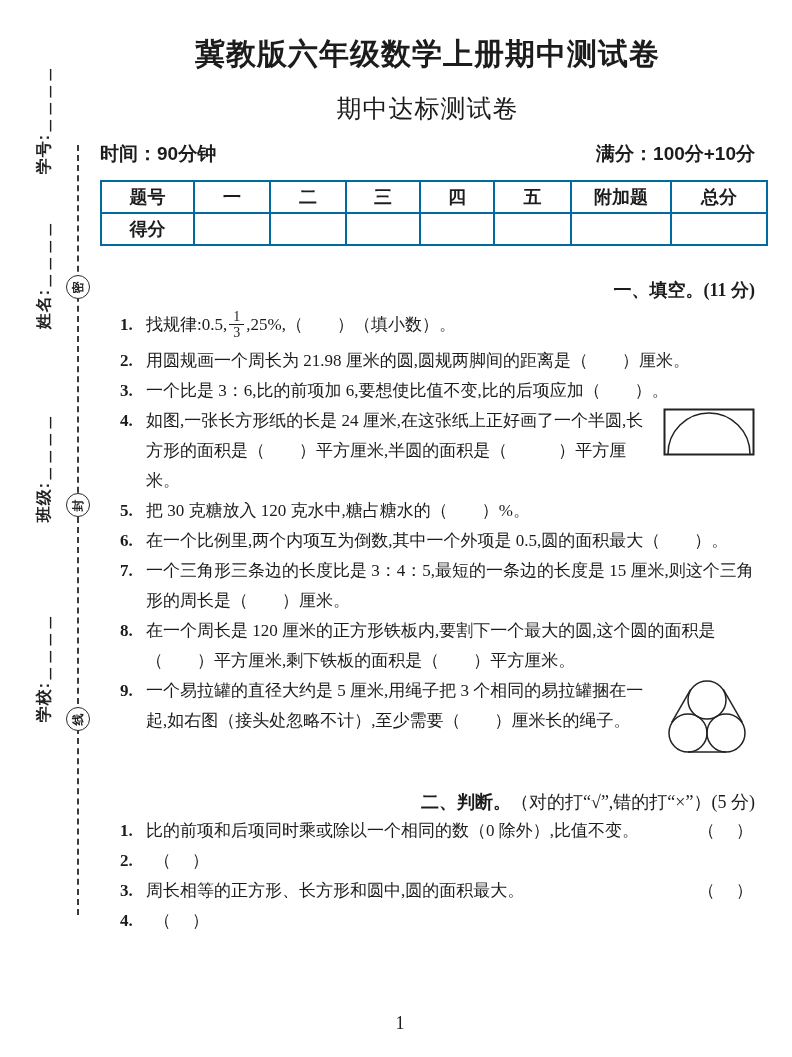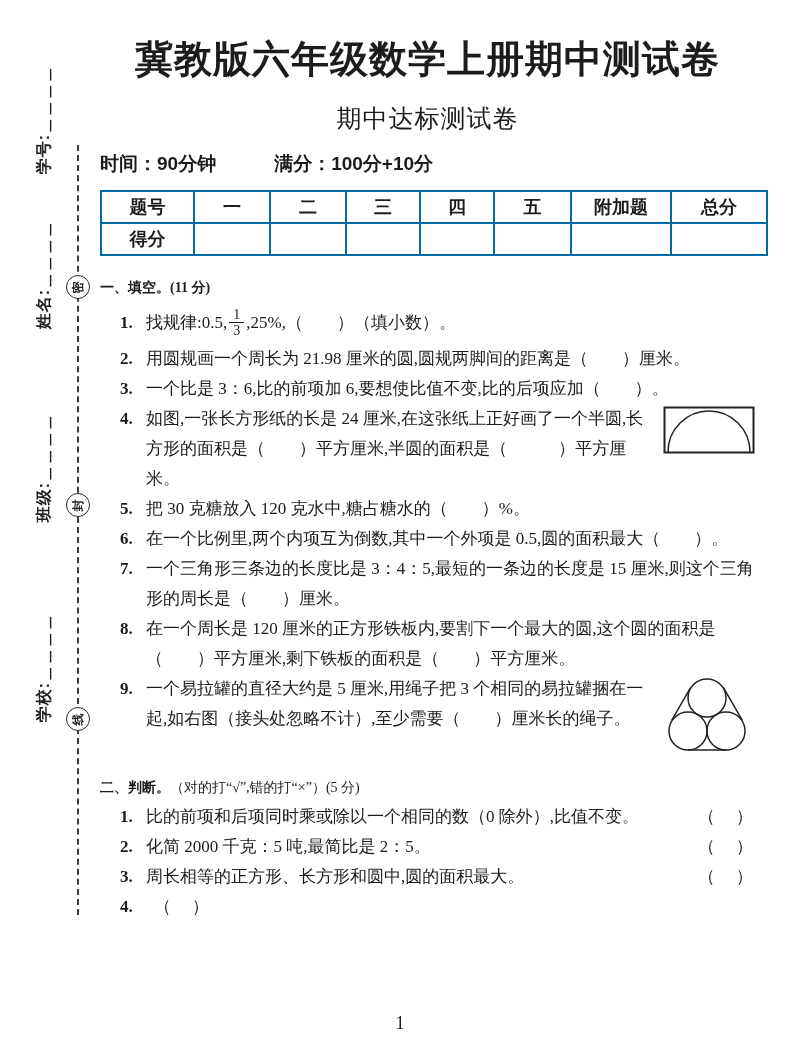--- a/index.html
+++ b/index.html
@@ -36,46 +36,46 @@
     font-size:12px; font-weight:bold; color:#222;
   }
   .seal-circle span { transform:rotate(-90deg); display:block; }
 
   
   .main { position:absolute; left:100px; top:0; width:655px; height:100%; }
 
   .title {
     margin-top:34px; text-align:center;
     font-family:"Liberation Sans","DejaVu Sans",sans-serif;
-    font-size:38px; font-weight:bold; letter-spacing:1px;
+    font-size:30px; font-weight:bold; letter-spacing:1px;
   }
   .subtitle {
     margin-top:17px; text-align:center;
     font-family:"Liberation Sans","DejaVu Sans",sans-serif;
     font-size:25px; font-weight:normal; letter-spacing:1px;
   }
   .info-line {
     margin-top:16px;
-    display:flex; justify-content:flex-start; gap:58px;
+    display:flex; justify-content:space-between; gap:58px;
     font-family:"Liberation Sans","DejaVu Sans",sans-serif;
     font-size:19px; font-weight:bold;
   }
 
   table.score-table {
     margin-top:13px; width:646px;
     border-collapse:collapse; table-layout:fixed;
     font-family:"Liberation Sans","DejaVu Sans",sans-serif;
     font-size:18px; font-weight:bold; text-align:center;
   }
   table.score-table td {
     border:2px solid #0369a1; height:32px; padding:0;
   }
 
   .section-heading {
-    margin-top:18px; font-size:14px; font-weight:bold; line-height:28px;
+    margin-top:30px; font-size:18px; font-weight:bold; line-height:28px;text-align:right;
   }
   .section-heading .note { font-weight:normal; }
 
   .q { display:flex; align-items:flex-start; margin-left:20px; font-size:17px; line-height:30px; }
   .q-num { width:26px; flex:none; font-weight:bold; }
   .q-text { flex:1; }
   .q-blank { flex:none; align-self:flex-end; margin-left:8px; letter-spacing:2px; }
 
   .frac {
     display:inline-flex; flex-direction:column; vertical-align:middle;
@@ -223,21 +223,20 @@
     </div>
 
     <div class="q">
       <span class="q-num">1.</span>
       <div class="q-text"><span>比的前项和后项同时乘或除以一个相同的数（0 除外）,比值不变。</span></div>
       <span class="q-blank">（　）</span>
     </div>
 
     <div class="q">
       <span class="q-num">2.</span>
-      <div class="q-text"><span>化简 2000 千克：5 吨,最简比是 2：5。</span></div>
       <span class="q-blank">（　）</span>
     </div>
 
     <div class="q">
       <span class="q-num">3.</span>
       <div class="q-text"><span>周长相等的正方形、长方形和圆中,圆的面积最大。</span></div>
       <span class="q-blank">（　）</span>
     </div>
 
     <div class="q">

